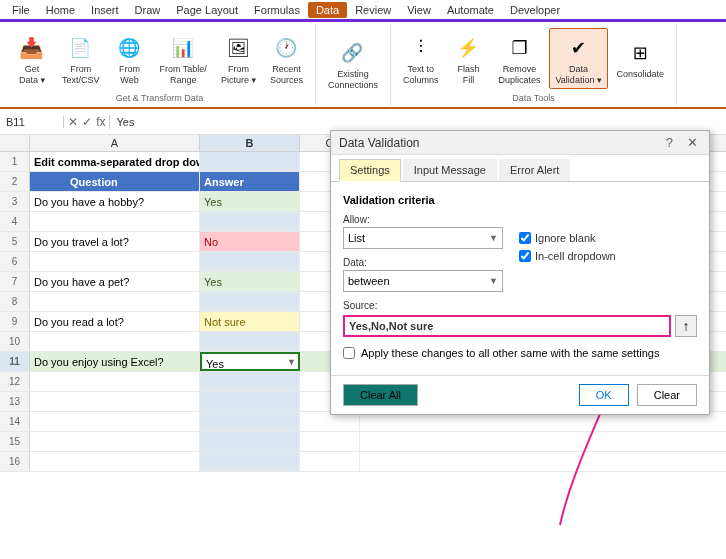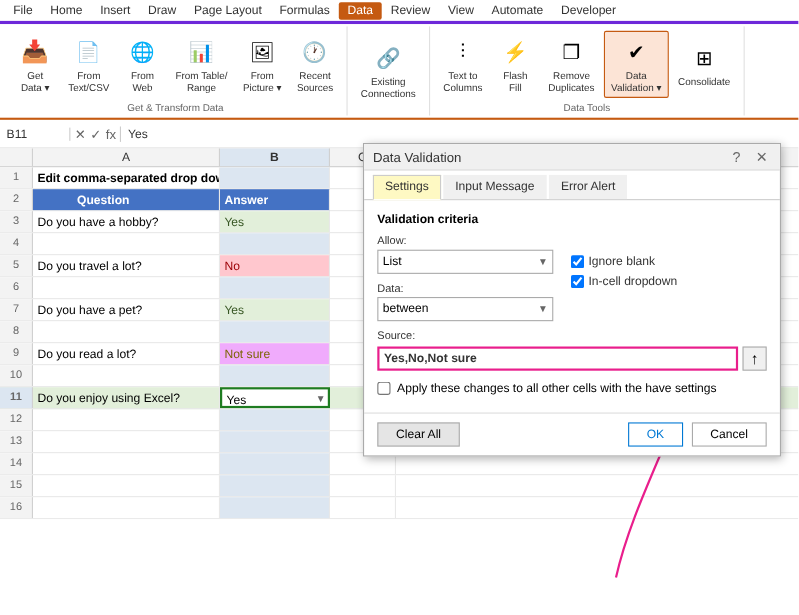--- a/index.html
+++ b/index.html
@@ -50,21 +50,21 @@
     .cell.col-b { width: 100px; }
     .cell.col-c { width: 60px; }
     .cell.col-d { width: 60px; }
     .cell.col-e { width: 60px; }
     .cell.col-f { width: 60px; }
     .cell.col-g { width: 60px; }
     .cell.col-h { width: 60px; }
     .cell.header-cell { font-weight: bold; }
     .cell.yes { color: #375623; background: #e2efda; }
     .cell.no { color: #9c0006; background: #ffc7ce; }
-    .cell.not-sure { color: #7d6608; background: #f0abfc; }
+    .cell.not-sure { color: #7d6608; background: #fef9c3; }
     .cell.active-cell { border: 2px solid #1e7c21; background: #fff; }
     .cell.b-selected { background: #dce6f1; }
 
     
     .dialog-overlay { position: absolute; top: 130px; left: 330px; background: #fff; border: 1px solid #aaa; box-shadow: 2px 2px 8px rgba(0,0,0,0.3); width: 380px; z-index: 100; }
     .dialog-titlebar { background: #f0f0f0; display: flex; align-items: center; justify-content: space-between; padding: 4px 8px; border-bottom: 1px solid #ddd; }
     .dialog-title { font-size: 12px; color: #333; font-weight: normal; }
     .dialog-controls { display: flex; gap: 8px; }
     .dialog-ctrl { cursor: pointer; color: #666; font-size: 13px; padding: 0 3px; }
     .dialog-tabs { display: flex; border-bottom: 1px solid #ccc; padding: 4px 8px 0; gap: 2px; }
@@ -81,21 +81,21 @@
     .two-col { display: flex; gap: 16px; }
     .source-row { display: flex; gap: 4px; align-items: center; margin-top: 4px; }
     .source-input { flex: 1; height: 22px; border: 2px solid #e91e8c; padding: 1px 4px; font-size: 11px; color: #333; font-weight: bold; }
     .source-btn { width: 22px; height: 22px; border: 1px solid #aaa; background: #f0f0f0; display: flex; align-items: center; justify-content: center; cursor: pointer; font-size: 14px; }
     .apply-row { margin-top: 10px; display: flex; align-items: center; gap: 6px; font-size: 11px; }
     .apply-row input { width: 12px; height: 12px; }
     .dialog-footer { display: flex; justify-content: space-between; align-items: center; padding: 8px 12px; border-top: 1px solid #ddd; margin-top: 4px; }
     .footer-left { display: flex; gap: 8px; }
     .btn { padding: 4px 16px; font-size: 11px; cursor: pointer; border: 1px solid #aaa; background: #f0f0f0; }
     .btn-ok { background: #fff; border-color: #0078d4; color: #0078d4; }
-    .btn-clear { background: #e5e5e5; }
+    .btn-clear { background: #0f766e; }
     .btn-cancel { background: #fff; }
 
     
     .arrow-svg { position: absolute; top: 20px; left: 0; pointer-events: none; }
   </style>
 </head>
 <body>
 
 <div class="menubar">
   <span class="menubar-item">File</span>
@@ -400,25 +400,25 @@
     </div>
     <div class="form-row">
       <div class="form-label">Source:</div>
       <div class="source-row">
         <input class="source-input" type="text" value="Yes,No,Not sure" style="">
         <div class="source-btn">↑</div>
       </div>
     </div>
     <div class="apply-row">
       <input type="checkbox" style="">
-      <span>Apply these changes to all other cells with the have settings</span>
+      <span>Apply these changes to all other same with the same settings</span>
     </div>
   </div>
   <div class="dialog-footer">
     <div class="footer-left">
       <button class="btn btn-clear">Clear All</button>
     </div>
     <div style="display:flex;gap:8px;">
       <button class="btn btn-ok">OK</button>
-      <button class="btn btn-cancel">Cancel</button>
+      <button class="btn btn-cancel">Clear</button>
     </div>
   </div>
 </div>
 
 </body></html>

